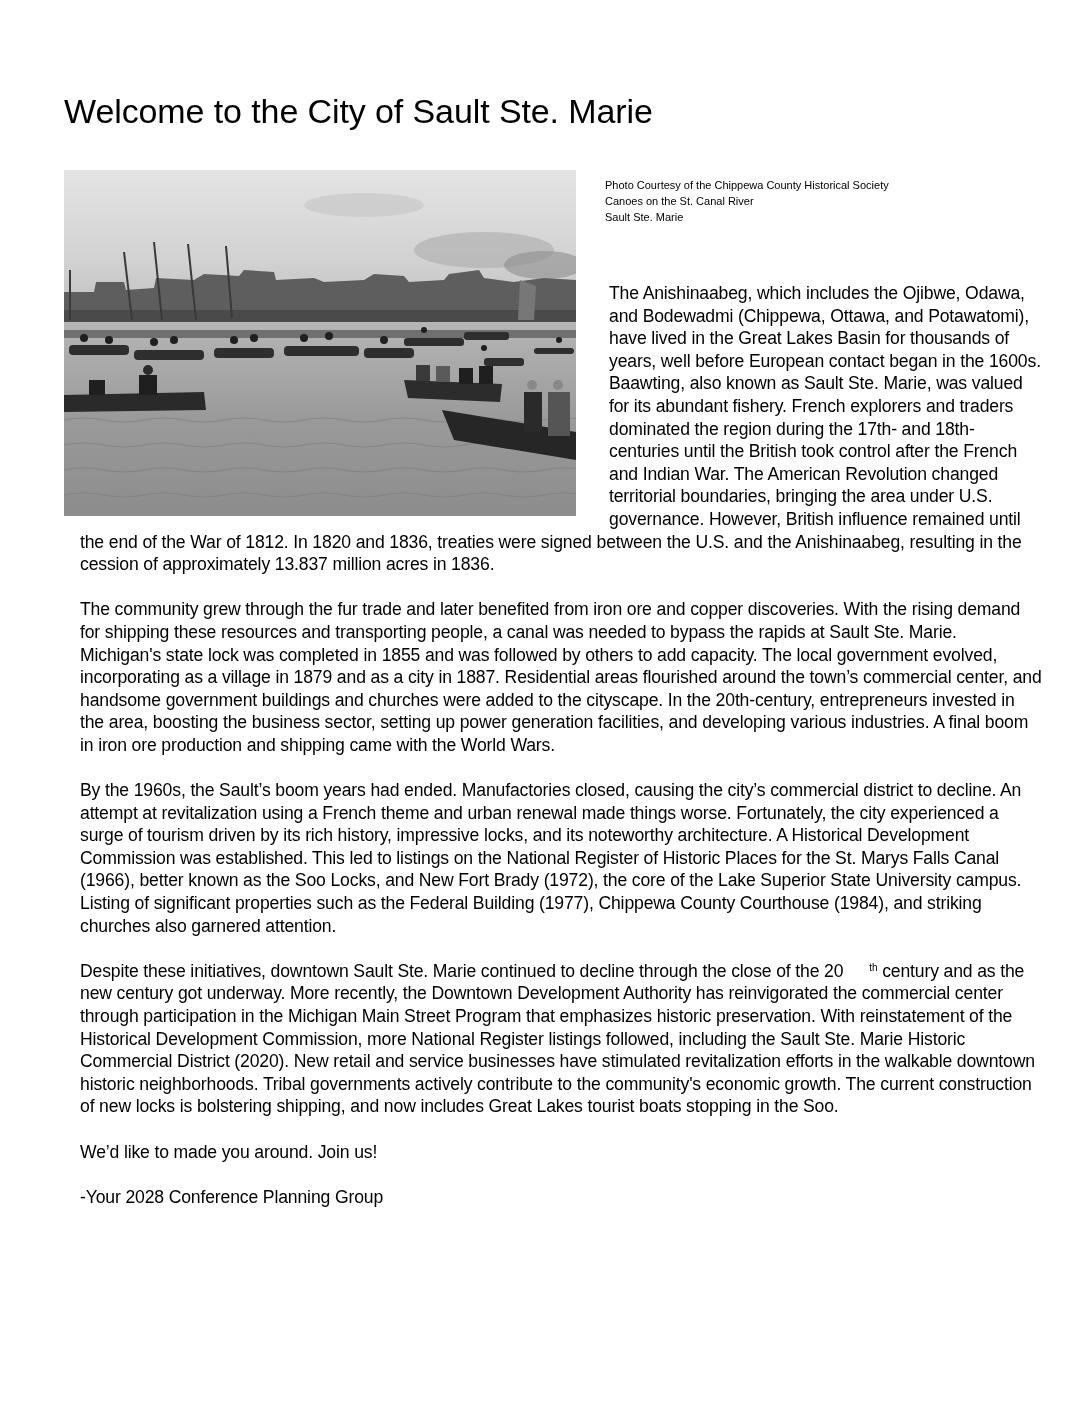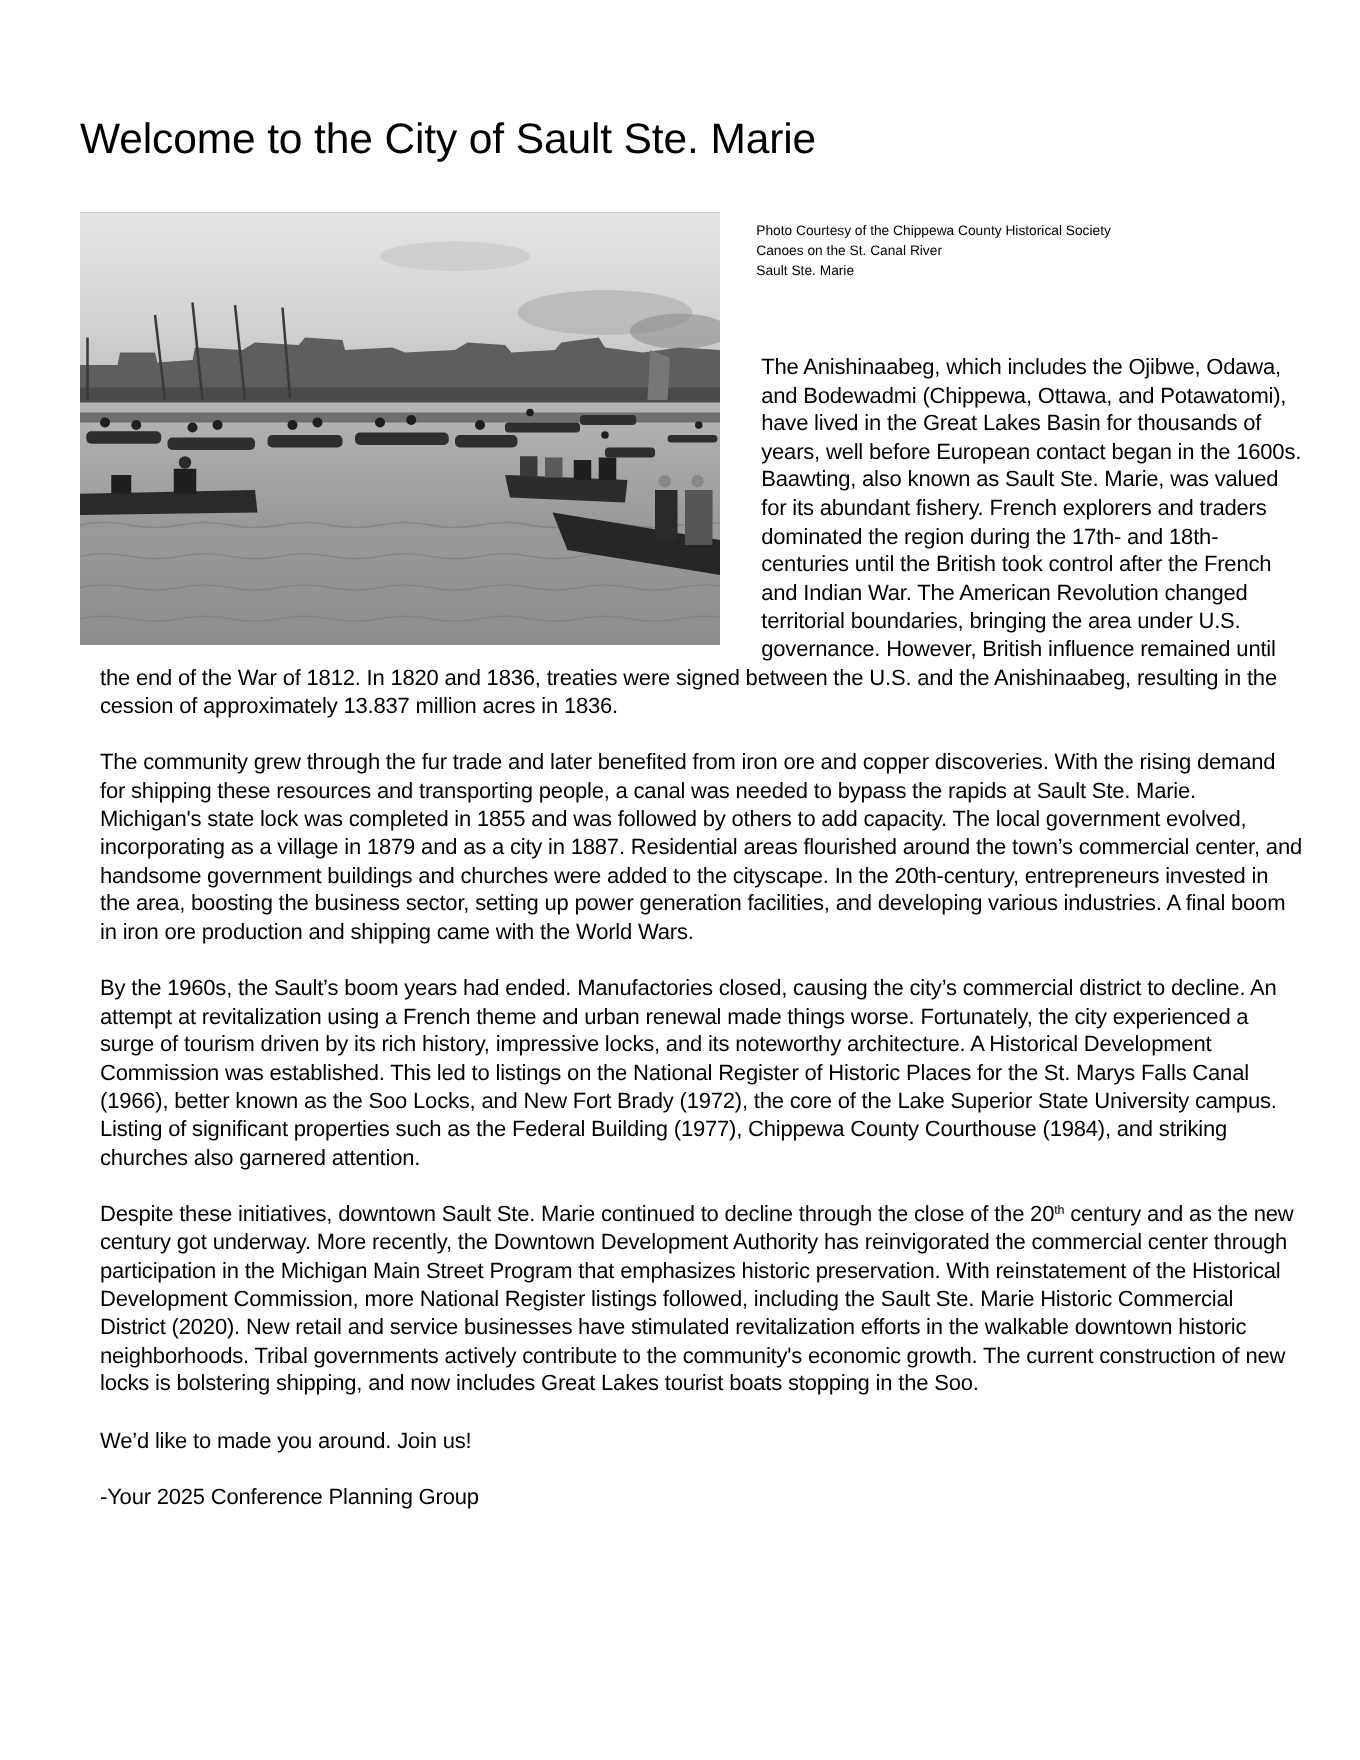--- a/index.html
+++ b/index.html
@@ -62,20 +62,21 @@
     .float-spacer {
       float: left;
       width: 529px;
       height: 226px;
     }
     .para { margin: 0 0 22.6px 0; }
     .para sup {
       font-size: 10px;
       line-height: 0;
       vertical-align: 6px;
+      padding-left: 26px;
     }
     .closing { margin: 0 0 22.6px 0; }
   </style>
 </head>
 <body>
 
 <div class="page">
 
   <h1 class="title">Welcome to the City of Sault Ste. Marie</h1>
 
@@ -168,16 +169,16 @@
     <div>Sault Ste. Marie</div>
   </div>
 
   <div class="body-text">
     <div class="float-spacer"></div>
     <p class="para">The Anishinaabeg, which includes the Ojibwe, Odawa, and Bodewadmi (Chippewa, Ottawa, and Potawatomi), have lived in the Great Lakes Basin for thousands of years, well before European contact began in the 1600s. Baawting, also known as Sault Ste. Marie, was valued for its abundant fishery. French explorers and traders dominated the region during the 17th- and 18th-centuries until the British took control after the French and Indian War. The American Revolution changed territorial boundaries, bringing the area under U.S. governance. However, British influence remained until the end of the War of 1812. In 1820 and 1836, treaties were signed between the U.S. and the Anishinaabeg, resulting in the cession of approximately 13.837 million acres in 1836.</p>
     <p class="para">The community grew through the fur trade and later benefited from iron ore and copper discoveries. With the rising demand for shipping these resources and transporting people, a canal was needed to bypass the rapids at Sault Ste. Marie. Michigan's state lock was completed in 1855 and was followed by others to add capacity. The local government evolved, incorporating as a village in 1879 and as a city in 1887. Residential areas flourished around the town’s commercial center, and handsome government buildings and churches were added to the cityscape. In the 20th-century, entrepreneurs invested in the area, boosting the business sector, setting up power generation facilities, and developing various industries. A final boom in iron ore production and shipping came with the World Wars.</p>
     <p class="para">By the 1960s, the Sault’s boom years had ended. Manufactories closed, causing the city’s commercial district to decline. An attempt at revitalization using a French theme and urban renewal made things worse. Fortunately, the city experienced a surge of tourism driven by its rich history, impressive locks, and its noteworthy architecture. A Historical Development Commission was established.  This led to listings on the National Register of Historic Places for the St. Marys Falls Canal (1966), better known as the Soo Locks, and New Fort Brady (1972), the core of the Lake Superior State University campus.  Listing of significant properties such as the Federal Building (1977), Chippewa County Courthouse (1984), and striking churches also garnered attention.</p>
     <p class="para"><span>Despite these initiatives, downtown Sault Ste. Marie continued to decline through the close of the 20</span><sup>th</sup><span> century and as the new century got underway. More recently, the Downtown Development Authority has reinvigorated the commercial center through participation in the Michigan Main Street Program that emphasizes historic preservation.  With reinstatement of the Historical Development Commission, more National Register listings followed, including the Sault Ste. Marie Historic Commercial District (2020). New retail and service businesses have stimulated revitalization efforts in the walkable downtown historic neighborhoods. Tribal governments actively contribute to the community's economic growth. The current construction of new locks is bolstering shipping, and now includes Great Lakes tourist boats stopping in the Soo.</span></p>
     <p class="closing">We’d like to made you around.  Join us!</p>
-    <p class="closing">-Your 2025 Conference Planning Group</p>
+    <p class="closing">-Your 2028 Conference Planning Group</p>
   </div>
 
 </div>
 
 </body></html>

